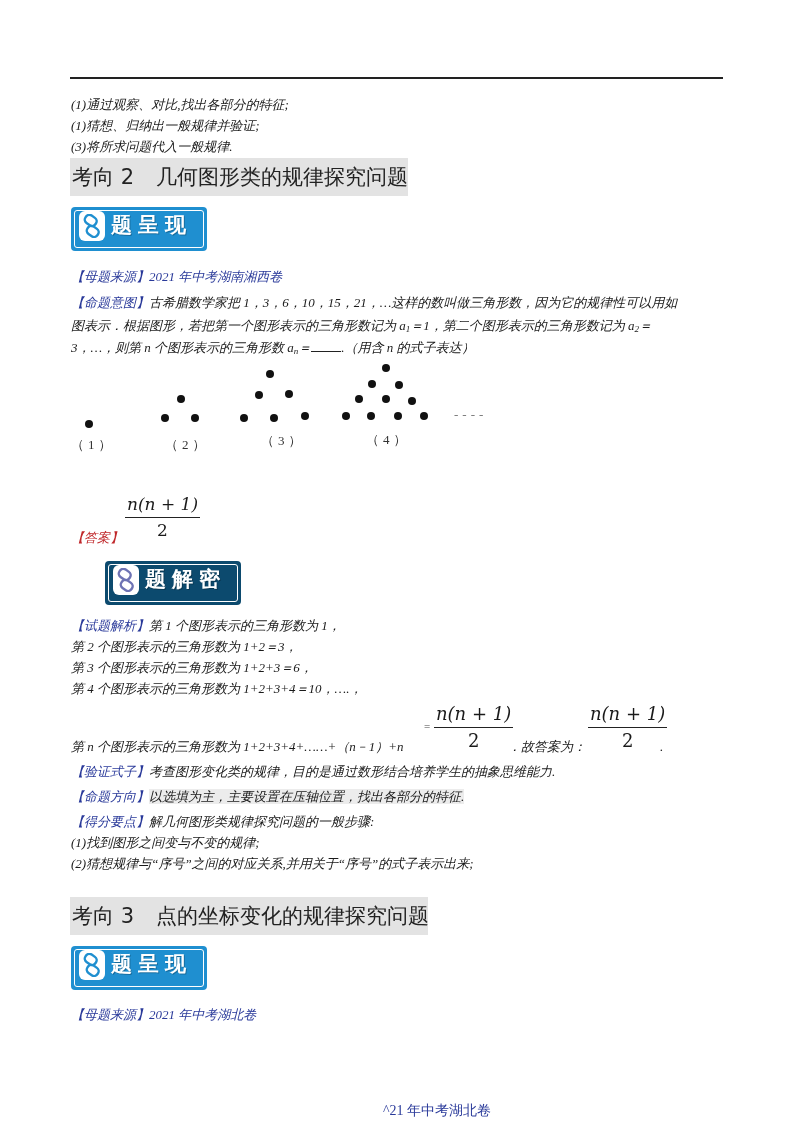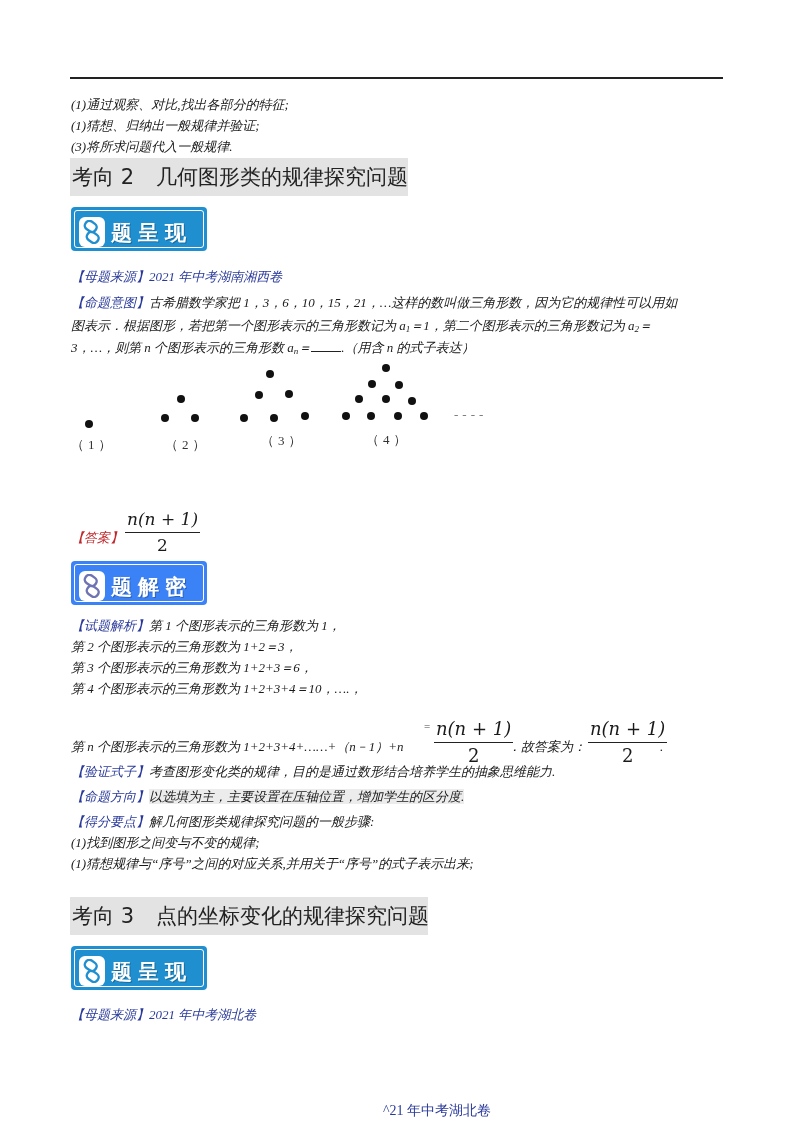--- a/index.html
+++ b/index.html
@@ -10,30 +10,30 @@
   .line { position: absolute; left: 71px; font-size: 13px; line-height: 18px; white-space: nowrap; font-style: italic; }
   .tag { color: #2a3a9a; }
   .red-tag { color: #c0282b; }
   .heading { position: absolute; left: 70px; height: 38px; background: #e3e3e3;
              font-family: "DejaVu Sans", "Liberation Sans", sans-serif; font-size: 21px; line-height: 38px;
              padding-left: 2px; color: #222; white-space: nowrap; }
   .heading .num { margin-right: 22px; }
   .badge { position: absolute; left: 71px; width: 136px; height: 44px; border-radius: 4px;
            box-sizing: border-box; padding: 3px; }
   .badge .inner { width: 100%; height: 100%; border: 1.5px solid #ffffff; border-radius: 3px; box-sizing: border-box;
-                  display: flex; align-items: flex-end; padding-left: 4px; }
+                  display: flex; align-items: flex-start; padding-left: 4px; }
   .badge .ic { width: 26px; height: 30px; background: #fff; border-radius: 6px; display: flex;
                align-items: center; justify-content: center; margin-right: 6px; }
   .badge .lbl { color: #fff; font-family: "DejaVu Sans", sans-serif; font-weight: bold; font-size: 21px;
                 letter-spacing: 6px; text-shadow: 1px 1px 0 rgba(0,0,0,0.25); }
   .badge.blue { background: #1f8fd0; }
-  .badge.purple { background: #3b82f6; }
+  .badge.purple { background: #0c4a6e; margin-left: 34px; }
   .dot { position: absolute; width: 8px; height: 8px; border-radius: 50%; background: #111; }
   .cap { position: absolute; font-size: 13px; color: #333; letter-spacing: 4px; }
-  .frac { position: absolute; text-align: center; font-family: "DejaVu Serif", serif; font-size: 17px; margin-top: 15px; }
+  .frac { position: absolute; text-align: center; font-family: "DejaVu Serif", serif; font-size: 17px; }
   .frac .num { display: block; padding: 0 2px 3px 2px; border-bottom: 1px solid #222; font-style: italic; }
   .frac .den { display: block; padding-top: 2px; font-style: normal; }
   .hl { background: #ececec; }
   sub { font-size: 9px; vertical-align: -2px; }
   .blank { display: inline-block; width: 30px; border-bottom: 1.5px solid #222; height: 12px; vertical-align: baseline; }
   .footer { position: absolute; top: 1102px; left: 383px; font-size: 14px; color: #2a3a9a; }
 </style>
 </head>
 <body>
 
@@ -144,27 +144,27 @@
 <div class="frac" style="left:588px;top:703px;font-size:18px;">
   <span class="num">n(n + 1)</span>
   <span class="den">2</span>
 </div>
 <div class="line" style="left:660px;top:738px">.</div>
 
 <div class="line" style="top:763px">
   <span class="tag">【验证式子】</span><span>考查图形变化类的规律，目的是通过数形结合培养学生的抽象思维能力.</span>
 </div>
 <div class="line" style="top:788px">
-  <span class="tag">【命题方向】</span><span class="hl">以选填为主，主要设置在压轴位置，增加学生的区分度.</span>
+  <span class="tag">【命题方向】</span><span class="hl">以选填为主，主要设置在压轴位置，找出各部分的特征.</span>
 </div>
 <div class="line" style="top:813px">
   <span class="tag">【得分要点】</span><span>解几何图形类规律探究问题的一般步骤:</span>
 </div>
 <div class="line" style="top:834px">(1)找到图形之间变与不变的规律;</div>
-<div class="line" style="top:855px">(1)猜想规律与“序号”之间的对应关系,并用关于“序号”的式子表示出来;</div>
+<div class="line" style="top:855px">(2)猜想规律与“序号”之间的对应关系,并用关于“序号”的式子表示出来;</div>
 <div class="line" style="top:916px">(3)验证式子,并解答问题.</div>
 
 <div class="heading" style="top:897px; width:356px;">
   <span class="num">考向 3</span><span>点的坐标变化的规律探究问题</span>
 </div>
 
 <div class="badge blue" style="top:946px">
   <div class="inner">
     <div class="ic">
       <svg width="20" height="24" viewBox="0 0 20 24">

